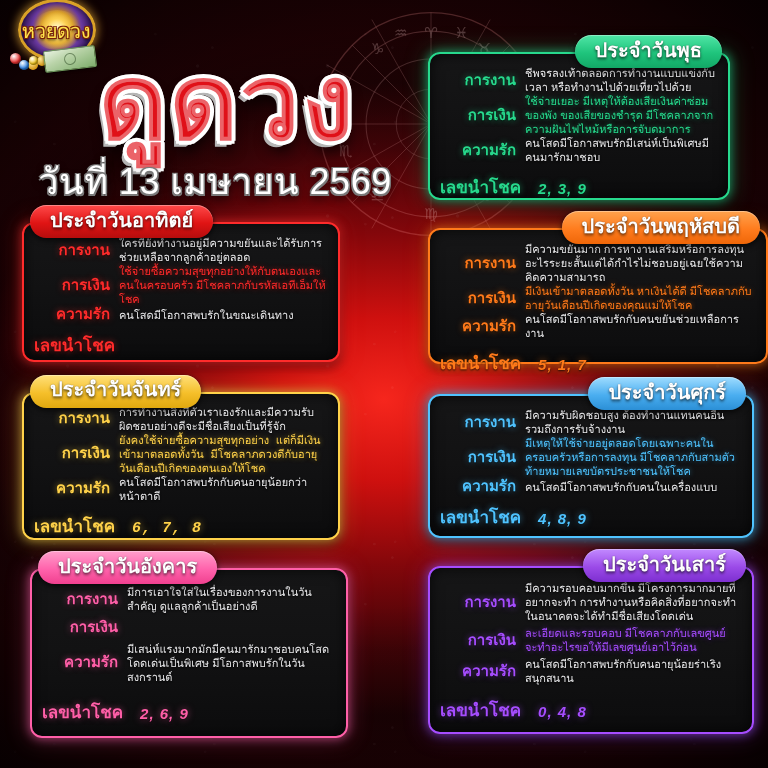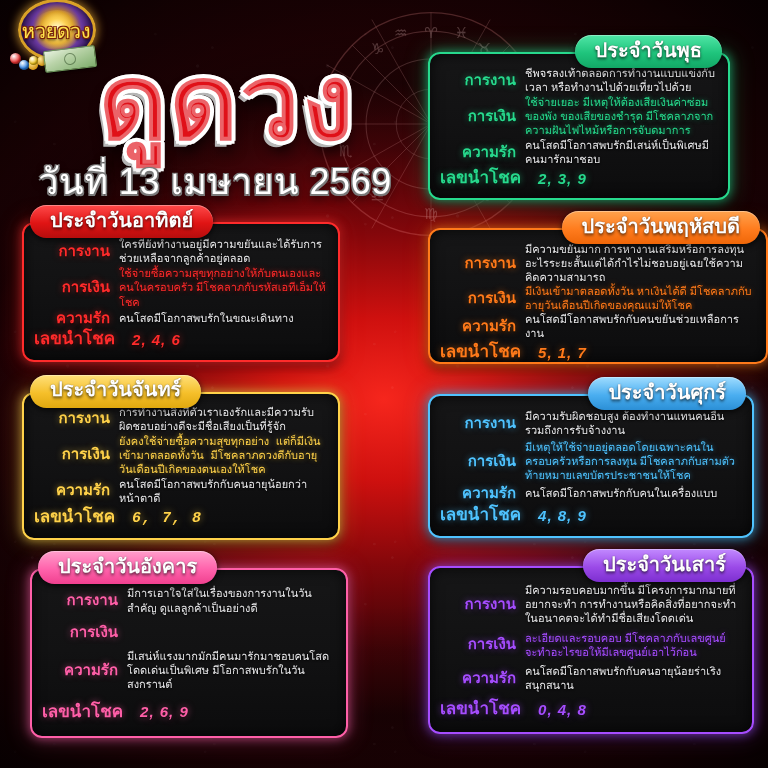--- a/index.html
+++ b/index.html
@@ -201,21 +201,21 @@
   }
   .row-value {
     flex: 1 1 auto;
     font-size: 11px;
     line-height: 1.28;
     color: #e8e8ea;
     text-shadow: 0 1px 2px rgba(0,0,0,0.9);
   }
   .row.money .row-value { color: var(--accent); text-shadow: 0 0 5px var(--glow), 0 1px 2px rgba(0,0,0,0.9); }
 
-  .row.lucky { margin-top: 2px; }
+  .row.lucky { margin-top: 14px; }
   .row.lucky .row-label { font-size: 17px; }
   .row.lucky .row-value {
     font-size: 15px;
     font-weight: 900;
     font-style: italic;
     color: var(--accent);
     letter-spacing: 1px;
     padding-left: 8px;
     text-shadow: 0 0 7px var(--glow), 0 1px 2px rgba(0,0,0,0.9);
   }
@@ -320,21 +320,20 @@
       <div class="row money">
         <div class="row-label">การเงิน</div>
         <div class="row-value">ใช้จ่ายซื้อความสุขทุกอย่างให้กับตนเองและคนในครอบครัว มีโชคลาภกับรหัสเอทีเอ็มให้โชค</div>
       </div>
       <div class="row love">
         <div class="row-label">ความรัก</div>
         <div class="row-value">คนโสดมีโอกาสพบรักในขณะเดินทาง</div>
       </div>
       <div class="row lucky">
         <div class="row-label">เลขนำโชค</div>
-        <div class="row-value">2, 4, 6</div>
       </div>
     </div>
   </div>
 
   <div class="card right" id="card-thu" style="--accent: #ff7a1a; --glow: rgba(255,122,26,0.55); --glow2: rgba(255,122,26,0.25); --pill: linear-gradient(180deg,#ffa24d 0%,#ff7c1e 55%,#ef6608 100%);">
     <div class="card-header">ประจำวันพฤหัสบดี</div>
     <div class="rows">
       <div class="row work">
         <div class="row-label">การงาน</div>
         <div class="row-value">มีความขยันมาก การหางานเสริมหรือการลงทุนอะไรระยะสั้นแต่ได้กำไรไม่ชอบอยู่เฉยใช้ความคิดความสามารถ</div>

